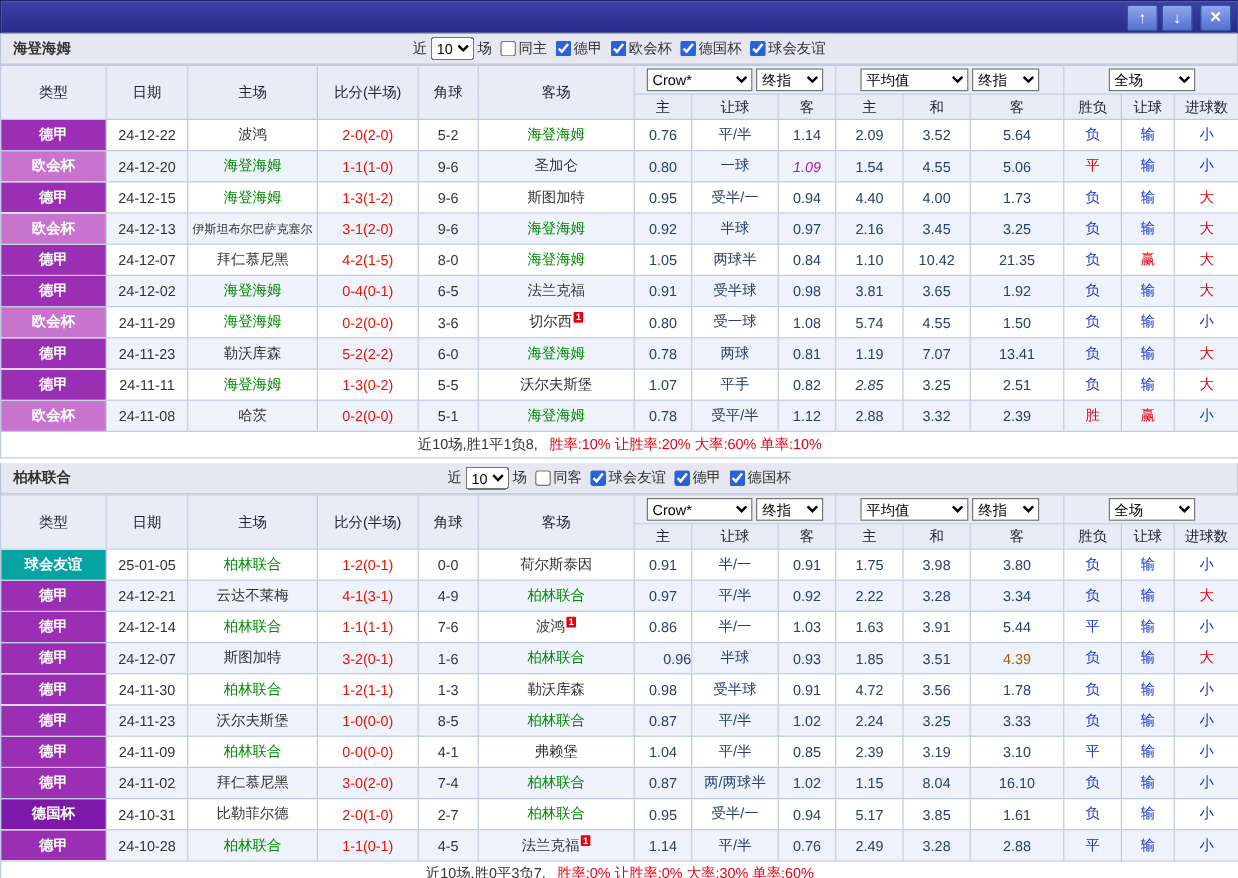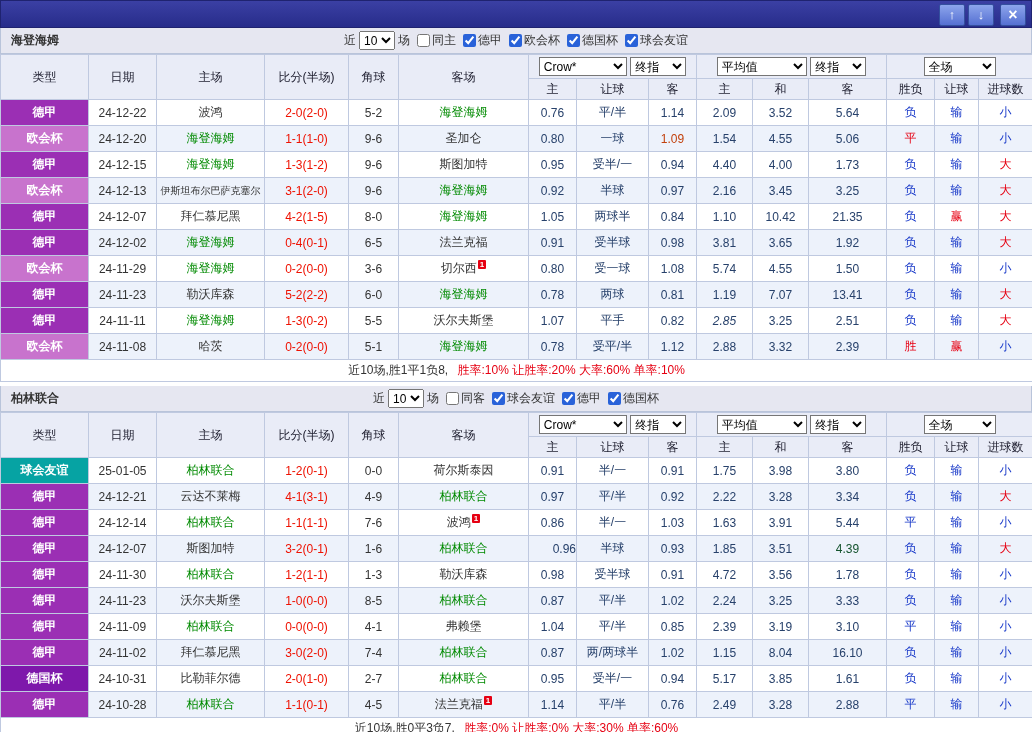--- a/index.html
+++ b/index.html
@@ -186,21 +186,21 @@
           </tr>
           <tr>
             <td style="background: rgb(200, 115, 205); color: rgb(255, 255, 255); font-weight: bold;">欧会杯</td>
             <td>24-12-20</td>
             <td style="color: rgb(0, 138, 0);">海登海姆</td>
             <td style="color: rgb(238, 17, 0);">1-1(1-0)</td>
             <td>9-6</td>
             <td style="color: rgb(51, 51, 51);">圣加仑</td>
             <td style="color: rgb(39, 65, 107);">0.80</td>
             <td style="color: rgb(39, 65, 107);">一球</td>
-            <td style="color: #c2410c;">1.09</td>
+            <td style="color: #a21caf; font-style: italic;">1.09</td>
             <td style="color: rgb(39, 65, 107);">1.54</td>
             <td style="color: rgb(39, 65, 107);">4.55</td>
             <td style="color: rgb(39, 65, 107);">5.06</td>
             <td style="color: rgb(230, 0, 18);">平</td>
             <td style="color: rgb(21, 54, 200);">输</td>
             <td style="color: rgb(21, 54, 200);">小</td>
           </tr>
           <tr>
             <td style="background: rgb(155, 47, 180); color: rgb(255, 255, 255); font-weight: bold;">德甲</td>
             <td>24-12-15</td>
@@ -480,21 +480,21 @@
             <td>24-12-07</td>
             <td style="color: rgb(51, 51, 51);">斯图加特</td>
             <td style="color: rgb(238, 17, 0);">3-2(0-1)</td>
             <td>1-6</td>
             <td style="color: rgb(0, 138, 0);">柏林联合</td>
             <td style="color: rgb(39, 65, 107); text-align: right;">0.96</td>
             <td style="color: rgb(39, 65, 107);">半球</td>
             <td style="color: rgb(39, 65, 107);">0.93</td>
             <td style="color: rgb(39, 65, 107);">1.85</td>
             <td style="color: rgb(39, 65, 107);">3.51</td>
-            <td style="color: #14532d; text-align: center;">4.39</td>
+            <td style="color: #a16207; text-align: center;">4.39</td>
             <td style="color: rgb(21, 54, 200);">负</td>
             <td style="color: rgb(21, 54, 200);">输</td>
             <td style="color: rgb(230, 0, 18);">大</td>
           </tr>
           <tr>
             <td style="background: rgb(155, 47, 180); color: rgb(255, 255, 255); font-weight: bold;">德甲</td>
             <td>24-11-30</td>
             <td style="color: rgb(0, 138, 0);">柏林联合</td>
             <td style="color: rgb(238, 17, 0);">1-2(1-1)</td>
             <td>1-3</td>

